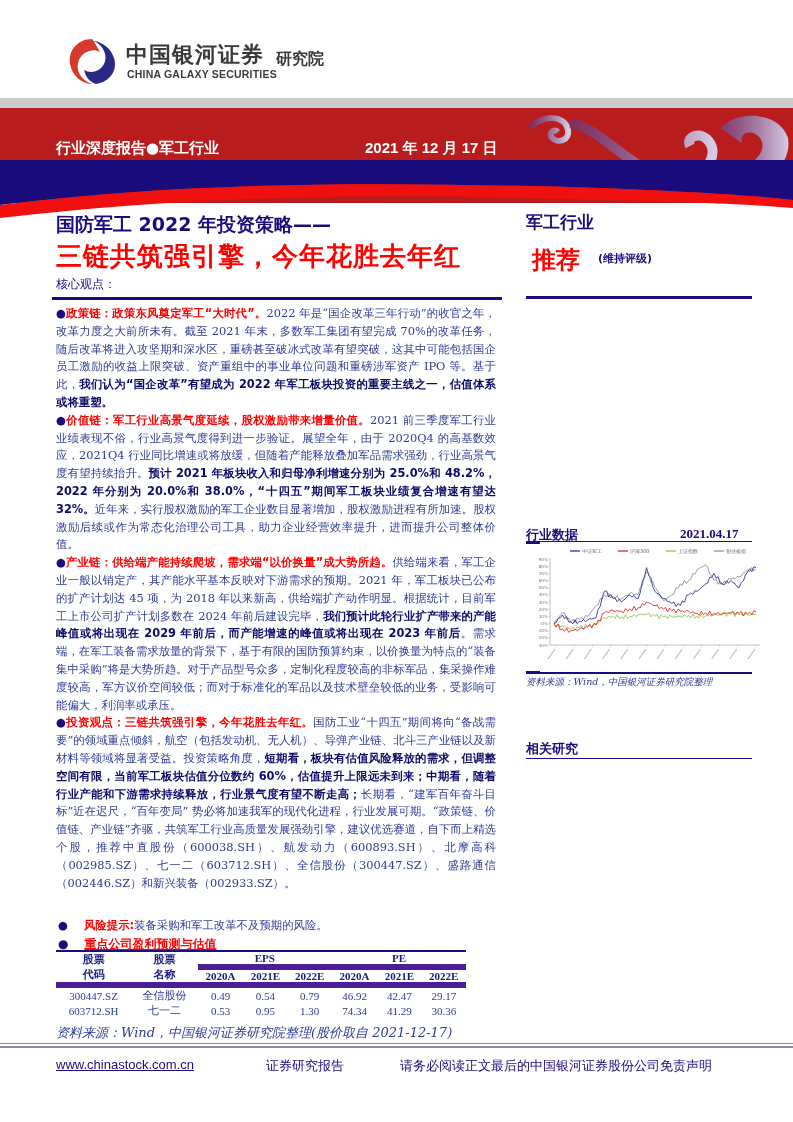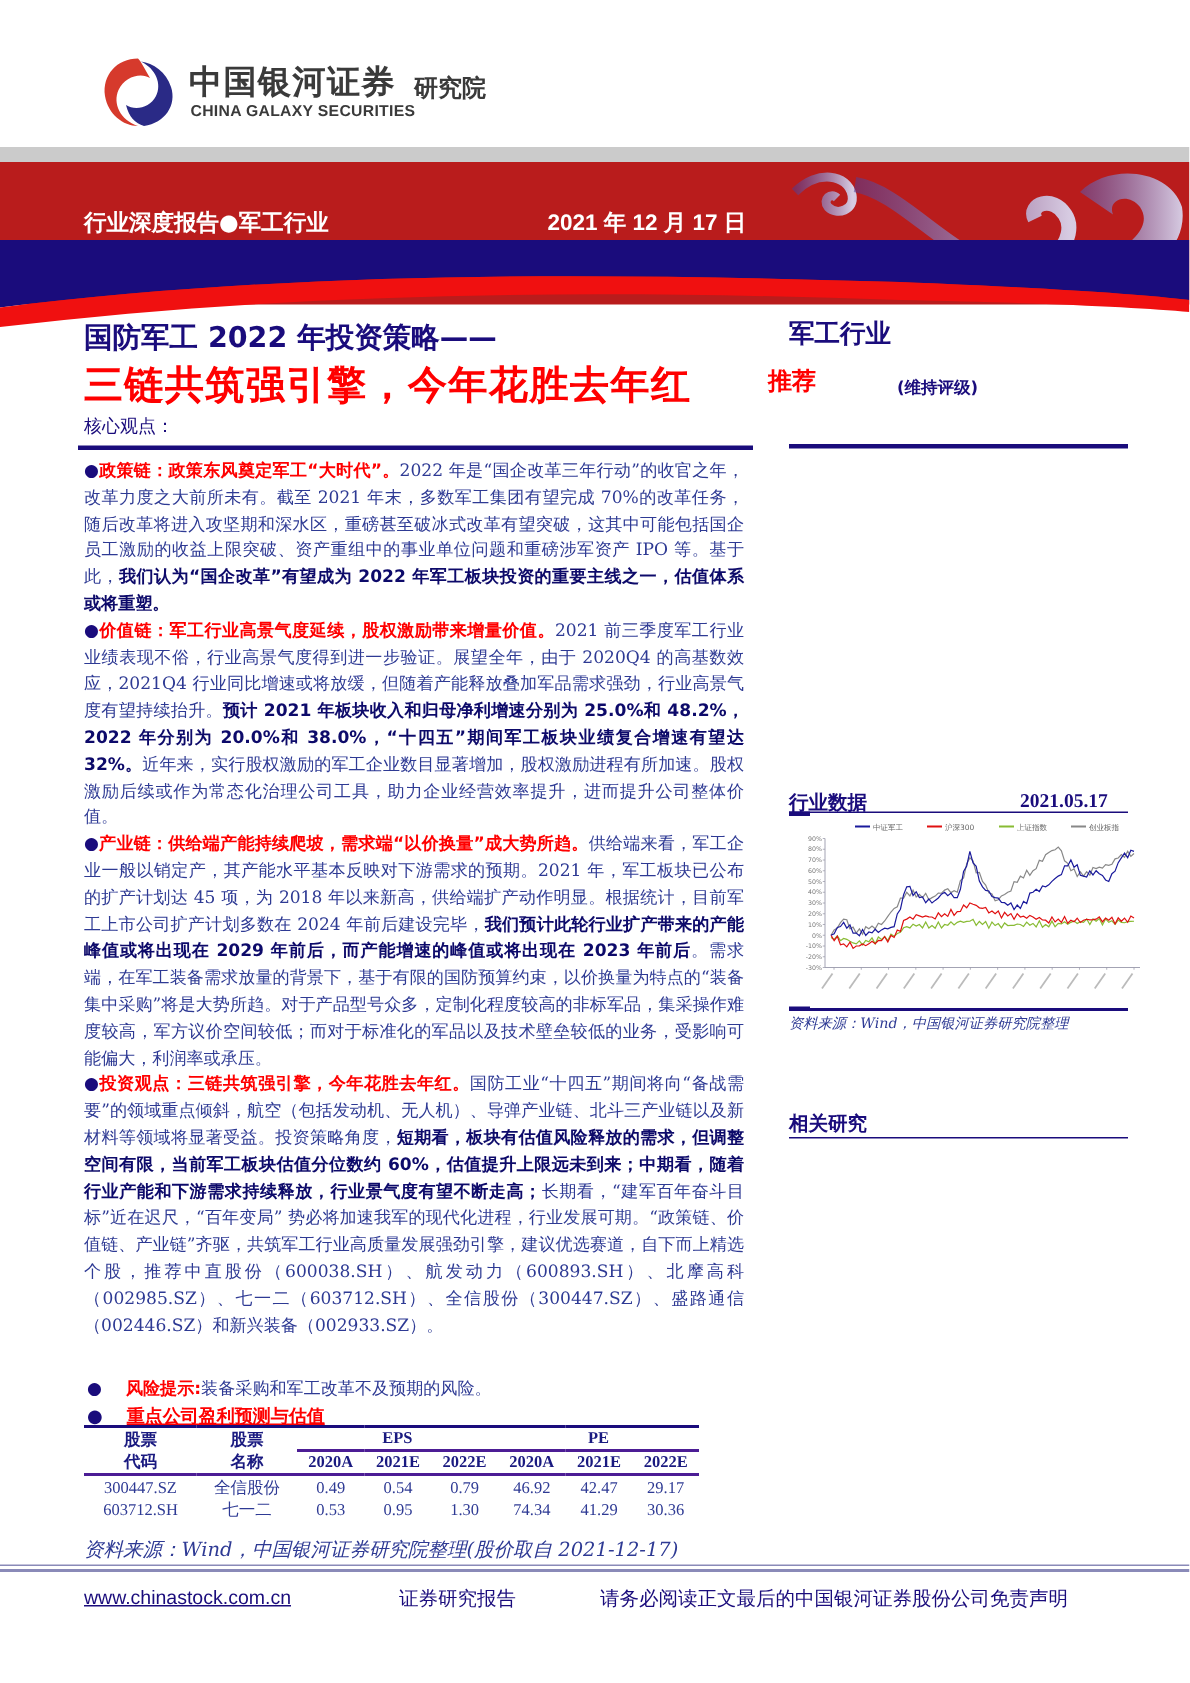--- a/index.html
+++ b/index.html
@@ -14,39 +14,39 @@
   .gray-band{left:0;top:98px;width:793px;height:10px;background:#cbcbcb;}
   .navy-band{left:0;top:108px;width:793px;height:95px;background:#b91c1c;overflow:hidden;}
   .band-text{font-family:"DejaVu Sans",sans-serif;font-weight:bold;color:#fff;font-size:15px;}
   .wave{left:0;top:160px;width:793px;height:70px;}
   
   .title1{left:56px;top:212px;font-size:19px;color:#1a0c7c;font-weight:bold;font-family:"DejaVu Sans",sans-serif;}
   .title2{left:56px;top:239px;font-size:26px;color:#f00;font-weight:bold;font-family:"DejaVu Sans",sans-serif;letter-spacing:1px;}
   .core{left:56px;top:276px;font-size:12px;font-weight:normal;font-family:"DejaVu Sans",sans-serif;color:#1a0c7c;}
   .core-rule{left:52px;top:297px;width:450px;height:3px;background:#1a0c7c;}
   .side-industry{left:526px;top:211px;font-size:17px;font-weight:bold;font-family:"DejaVu Sans",sans-serif;color:#1a0c7c;}
-  .side-rating{left:512px;top:244px;font-size:16px;font-weight:bold;font-family:"DejaVu Sans",sans-serif;color:#f00;}
+  .side-rating{left:532px;top:244px;font-size:24px;font-weight:bold;font-family:"DejaVu Sans",sans-serif;color:#f00;}
   .side-maintain{left:598px;top:251px;font-size:11px;font-weight:bold;font-family:"DejaVu Sans",sans-serif;color:#1a0c7c;}
   .side-rule{left:526px;top:296px;width:226px;height:3px;background:#1a0c7c;}
   
   .main{left:56px;top:305px;width:440px;font-size:11.4px;line-height:17.8px;text-align:justify;color:#2e3a94;font-family:"DejaVu Serif",serif;}
   .main p{margin:0;}
   .bul{color:#1a0c7c;}
   .red-b{color:#f00;font-weight:bold;font-family:"DejaVu Sans",sans-serif;}
   .navy-b{color:#0d0a6a;font-weight:bold;font-family:"DejaVu Sans",sans-serif;}
   .risk{left:58px;top:918px;font-size:11.4px;color:#2e3a94;}
   .risk .red-b{margin-left:16px;}
   .tbl-head{left:58px;top:936px;font-size:12px;}
   .tbl-head .red-b{margin-left:16px;text-decoration:underline;}
   table.fin{position:absolute;left:56px;top:950px;width:410px;border-collapse:collapse;font-family:"Liberation Serif",serif;font-size:11px;color:#1a1a80;}
   table.fin th{font-weight:bold;padding:0;height:12px;text-align:center;}
   table.fin td{text-align:center;height:14px;padding:0;color:#2e3a94;}
   .tt{border-top:2px solid #1a0c7c;}
   .tb{border-bottom:2px solid #1a0c7c;}
-  .sub{border-bottom:2px solid #4c1d95;}
+  .sub{border-bottom:6px solid #4c1d95;}
   .tbl-src{left:56px;top:1024px;font-size:13px;font-style:italic;color:#2e3a94;text-align:right;}
   
   .data-title{left:526px;top:526px;font-size:13px;font-weight:bold;font-family:"DejaVu Sans",sans-serif;color:#1a0c7c;}
   .data-date{left:680px;top:526px;font-size:13px;font-weight:bold;font-family:"Liberation Serif",serif;color:#1a0c7c;}
   .data-rule{left:526px;top:541px;width:226px;height:1px;background:#1a0c7c;}
   .data-rule2{left:526px;top:541px;width:14px;height:3px;background:#1a0c7c;}
   .chart-box{left:528px;top:545px;width:236px;height:126px;}
   .chart-bottom-rule{left:526px;top:672px;width:226px;height:2px;background:#1a0c7c;}
   .chart-bottom-rule2{left:526px;top:671px;width:14px;height:3px;background:#1a0c7c;}
   .chart-src{left:526px;top:676px;font-size:9.5px;font-style:italic;color:#2e3a94;}
@@ -154,21 +154,21 @@
     <td>1.30</td>
     <td>74.34</td>
     <td>41.29</td>
     <td>30.36</td>
   </tr>
 </tbody>
   </table>
 <div class="abs tbl-src">资料来源：Wind，中国银河证券研究院整理(股价取自 2021-12-17)</div>
 
 <div class="abs data-title">行业数据</div>
-<div class="abs data-date">2021.05.17</div>
+<div class="abs data-date">2021.04.17</div>
 <div class="abs data-rule"></div>
 <div class="abs data-rule2"></div>
 <svg class="abs chart-box" id="chart" viewBox="0 0 236 126">
     <line x1="42" y1="6" x2="52" y2="6" stroke="#1a1a9c" stroke-width="1.2"></line>
     <text x="54" y="8" font-size="5" fill="#666" font-family="DejaVu Sans, sans-serif">中证军工</text>
     <line x1="90" y1="6" x2="100" y2="6" stroke="#e01010" stroke-width="1.2"></line>
     <text x="102" y="8" font-size="5" fill="#666" font-family="DejaVu Sans, sans-serif">沪深300</text>
     <line x1="138" y1="6" x2="148" y2="6" stroke="#88bb33" stroke-width="1.2"></line>
     <text x="150" y="8" font-size="5" fill="#666" font-family="DejaVu Sans, sans-serif">上证指数</text>
     <line x1="186" y1="6" x2="196" y2="6" stroke="#888888" stroke-width="1.2"></line>

